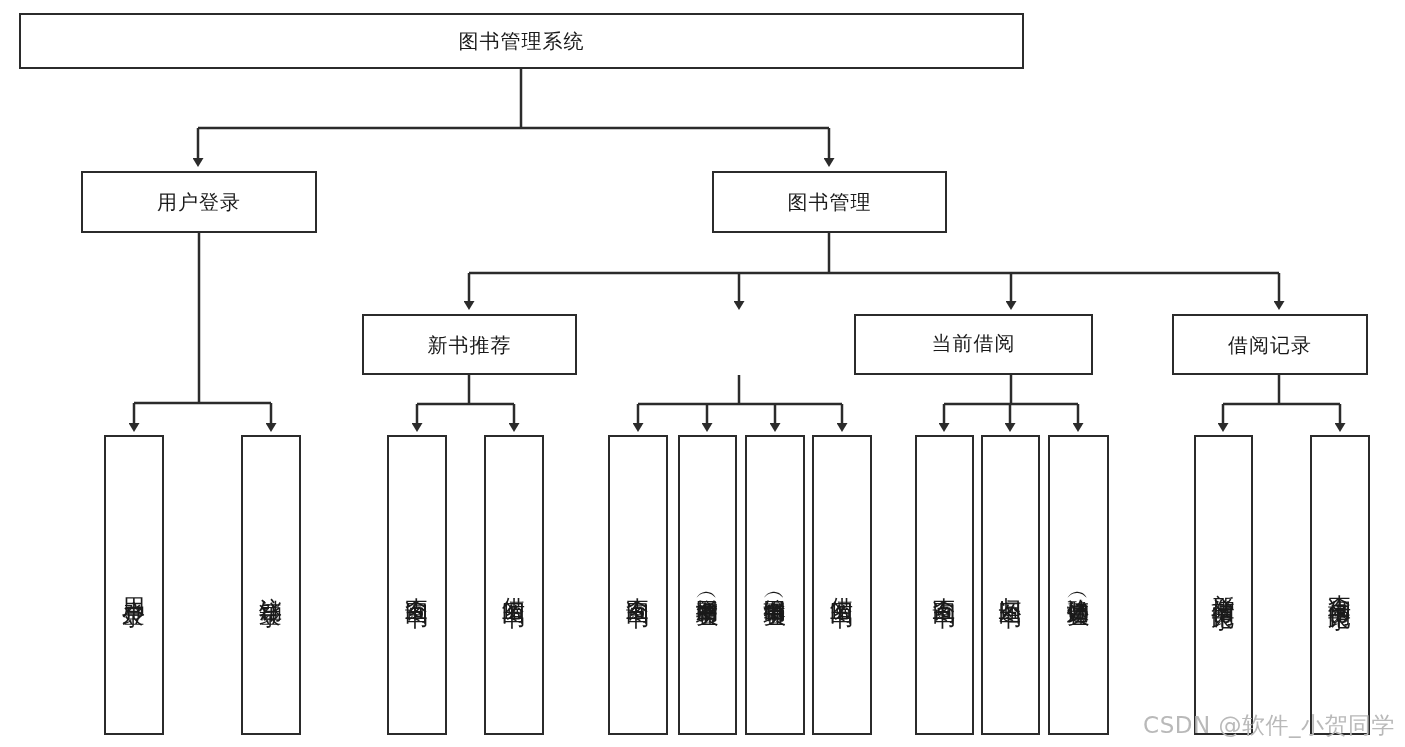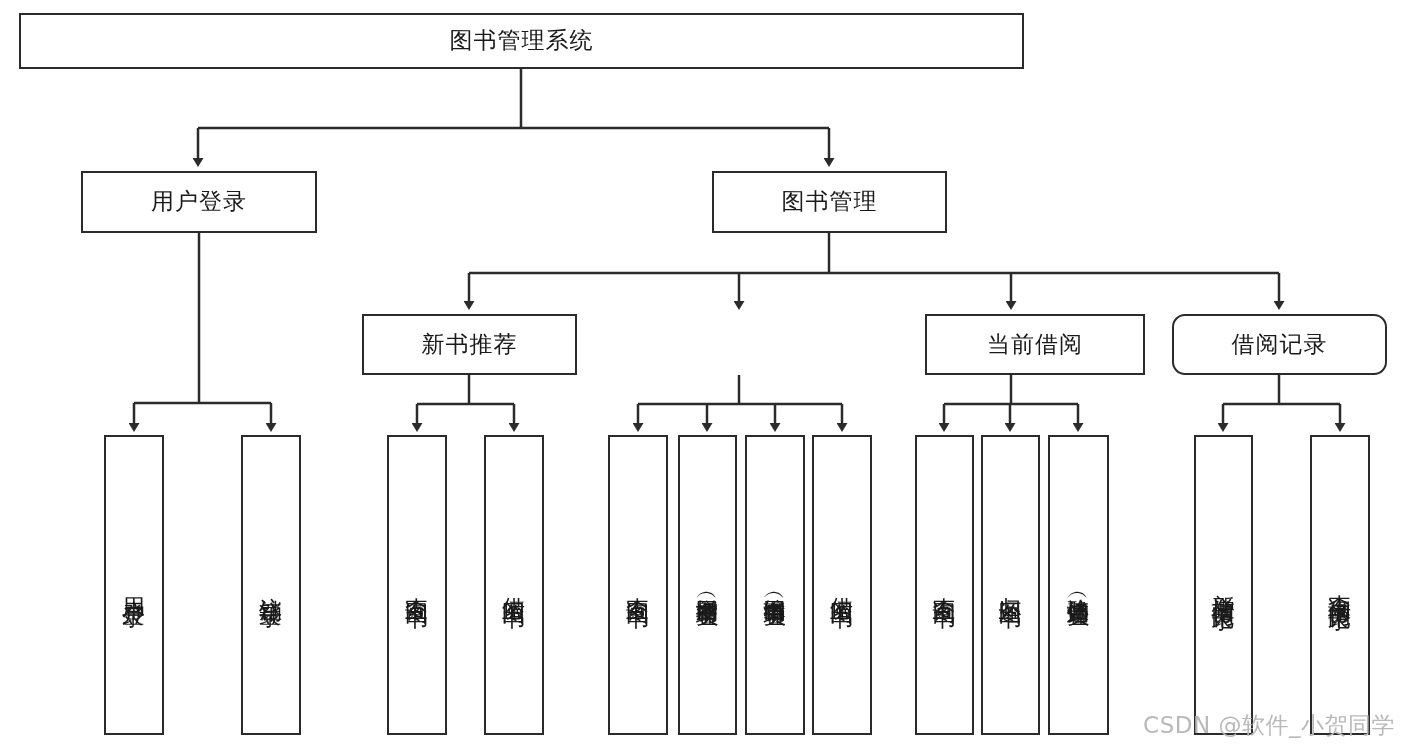--- a/index.html
+++ b/index.html
@@ -30,21 +30,21 @@
     position: absolute;
     box-sizing: border-box;
     border: 2px solid #2b2b2b;
     background: #ffffff;
     display: flex;
     align-items: center;
     justify-content: center;
     color: #1a1a1a;
   }
   .node-h {
-    font-size: 23px;
+    font-size: 20px;
     letter-spacing: 1px;
     line-height: 1.2;
     white-space: nowrap;
   }
   .node-v {
     font-size: 23px;
     writing-mode: vertical-rl;
     text-orientation: upright;
     letter-spacing: 3px;
     line-height: 1.05;
@@ -134,23 +134,23 @@
 
   <div class="node-box node-h" style="left: 19px; top: 13px; width: 1005px; height: 56px;">图书管理系统</div>
 
   <div class="node-box node-h" style="left: 81px; top: 171px; width: 236px; height: 62px;">用户登录</div>
 
   <div class="node-box node-h" style="left: 712px; top: 171px; width: 235px; height: 62px;">图书管理</div>
 
   <div class="node-box node-h" style="left: 362px; top: 314px; width: 215px; height: 61px;">新书推荐</div>
 
 
-  <div class="node-box node-h" style="left: 925px; top: 314px; width: 220px; height: 61px;">当前借阅</div>
+  <div class="node-box node-h" style="left: 854px; top: 314px; width: 239px; height: 61px; font-family: Liberation Mono, monospace;">当前借阅</div>
 
-  <div class="node-box node-h" style="left: 1172px; top: 314px; width: 215px; height: 61px; border-radius: 13px;">借阅记录</div>
+  <div class="node-box node-h" style="left: 1172px; top: 314px; width: 196px; height: 61px;">借阅记录</div>
 
   <div class="node-box node-v" style="left: 104px; top: 435px; width: 60px; height: 300px;">用户登录</div>
 
   <div class="node-box node-v" style="left: 241px; top: 435px; width: 60px; height: 300px;">注销登录</div>
 
   <div class="node-box node-v" style="left: 387px; top: 435px; width: 60px; height: 300px;">查询图书</div>
 
   <div class="node-box node-v" style="left: 484px; top: 435px; width: 60px; height: 300px;">借阅图书</div>
 
   <div class="node-box node-v" style="left: 608px; top: 435px; width: 60px; height: 300px;">查询图书</div>

